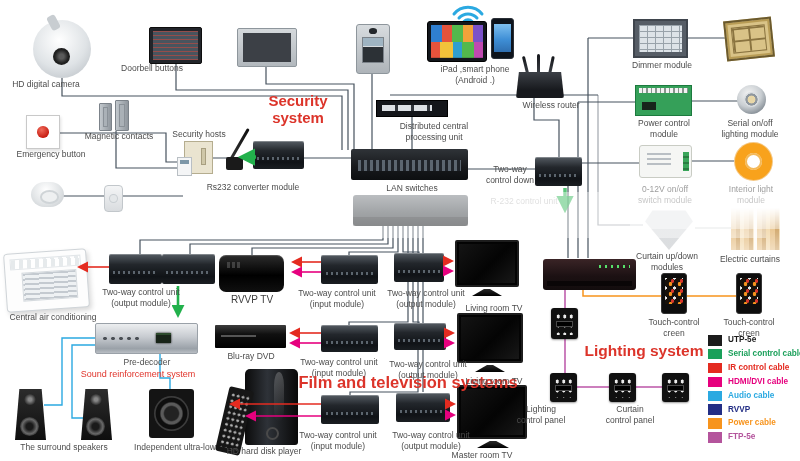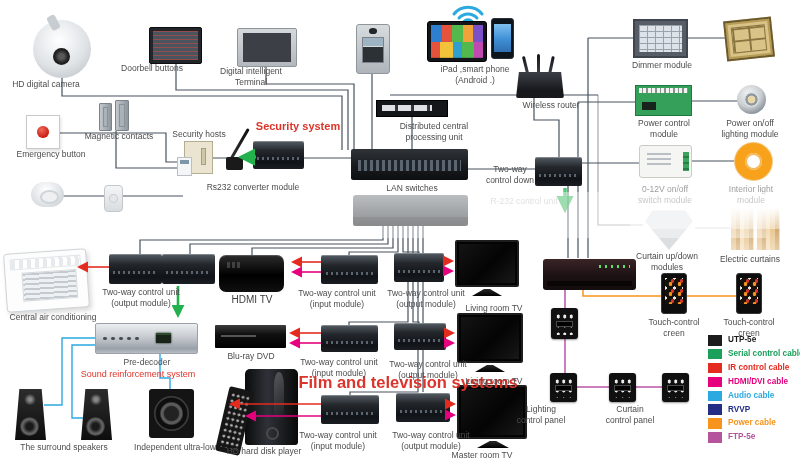--- a/index.html
+++ b/index.html
@@ -312,65 +312,64 @@
     <g stroke="#22b14c" fill="none">
       <path d="M256,157 L243,157" stroke-width="3.5" marker-end="url(#aG)"></path>
       <path d="M565,188 L565,208" stroke-width="3.5" marker-end="url(#aG)" opacity=".75"></path>
       <path d="M178,286 L178,314" stroke-width="2.6" marker-end="url(#aG)"></path>
     </g>
   </svg>
 
   <div class="wash" style="left:298px;top:192px;width:468px;height:46px"></div>
   <div class="wash" style="left:630px;top:183px;width:158px;height:46px;background:rgba(255,255,255,.45)"></div>
 
-  <div class="ttl" style="left:242px;top:120px;width:112px;font-size:11px">Security system</div>
+  <div class="ttl" style="left:242px;top:92px;width:112px;font-size:15px">Security system</div>
   <div class="ttl" style="left:286px;top:373px;width:244px;font-size:16.5px">Film and television systems</div>
+  <div class="ttl" style="left:574px;top:342px;width:140px;font-size:15.5px">Lighting system</div>
   <div class="ttl" style="left:74px;top:369px;width:128px;font-size:9px;font-weight:normal;color:#e0342b">Sound reinforcement system</div>
 
   <div class="lbl" style="left:0;top:79px;width:92px">HD digital camera</div>
   <div class="lbl" style="left:107px;top:63px;width:90px">Doorbell buttons</div>
-  <div class="lbl" style="left:198px;top:66px;width:106px">Digital intelligent
-Terminal</div>
   <div class="lbl" style="left:428px;top:64px;width:94px">iPad ,smart phone
 (Android .)</div>
   <div class="lbl" style="left:514px;top:100px;width:74px">Wireless router</div>
   <div class="lbl" style="left:9px;top:149px;width:84px">Emergency button</div>
   <div class="lbl" style="left:79px;top:131px;width:80px">Magnetic contacts</div>
   <div class="lbl" style="left:166px;top:129px;width:66px">Security hosts</div>
   <div class="lbl" style="left:202px;top:182px;width:102px">Rs232 converter module</div>
   <div class="lbl" style="left:386px;top:121px;width:96px">Distributed central
 processing unit</div>
   <div class="lbl" style="left:378px;top:183px;width:68px">LAN switches</div>
   <div class="lbl" style="left:484px;top:164px;width:52px">Two-way
 control down</div>
   <div class="lbl" style="left:486px;top:196px;width:76px;opacity:.3">R-232 control unit</div>
   <div class="lbl" style="left:627px;top:60px;width:70px">Dimmer module</div>
   <div class="lbl" style="left:627px;top:118px;width:74px">Power control
 module</div>
-  <div class="lbl" style="left:705px;top:118px;width:90px">Power on/off
+  <div class="lbl" style="left:705px;top:118px;width:90px">Serial on/off
 lighting module</div>
   <div class="lbl" style="left:622px;top:184px;width:86px">0-12V on/off
 switch module</div>
   <div class="lbl" style="left:711px;top:184px;width:80px">Interior light
 module</div>
   <div class="lbl" style="left:622px;top:251px;width:90px">Curtain up/down
 modules</div>
   <div class="lbl" style="left:703px;top:254px;width:94px">Electric curtains</div>
   <div class="lbl" style="left:634px;top:317px;width:80px">Touch-control
 creen</div>
   <div class="lbl" style="left:709px;top:317px;width:80px">Touch-control
 creen</div>
   <div class="lbl" style="left:506px;top:404px;width:70px">Lighting
 control panel</div>
   <div class="lbl" style="left:592px;top:404px;width:76px">Curtain
 control panel</div>
   <div class="lbl" style="left:0;top:312px;width:106px">Central air conditioning</div>
   <div class="lbl" style="left:92px;top:287px;width:98px">Two-way control unit
 (output module)</div>
-  <div class="lbl" style="left:222px;top:294px;width:60px;font-size:10px;color:#3c3c3c">HDMI TV</div>
+  <div class="lbl" style="left:222px;top:294px;width:60px;font-size:10px;color:#3c3c3c">RVVP TV</div>
   <div class="lbl" style="left:106px;top:357px;width:82px">Pre-decoder</div>
   <div class="lbl" style="left:218px;top:351px;width:66px">Blu-ray DVD</div>
   <div class="lbl" style="left:6px;top:442px;width:116px">The surround speakers</div>
   <div class="lbl" style="left:124px;top:442px;width:102px">Independent ultra-low</div>
   <div class="lbl" style="left:216px;top:446px;width:96px">HD hard disk player</div>
   <div class="lbl" style="left:292px;top:288px;width:90px">Two-way control unit
 (input module)</div>
   <div class="lbl" style="left:382px;top:288px;width:88px">Two-way control unit
 (output module)</div>
   <div class="lbl" style="left:462px;top:303px;width:64px">Living room TV</div>

